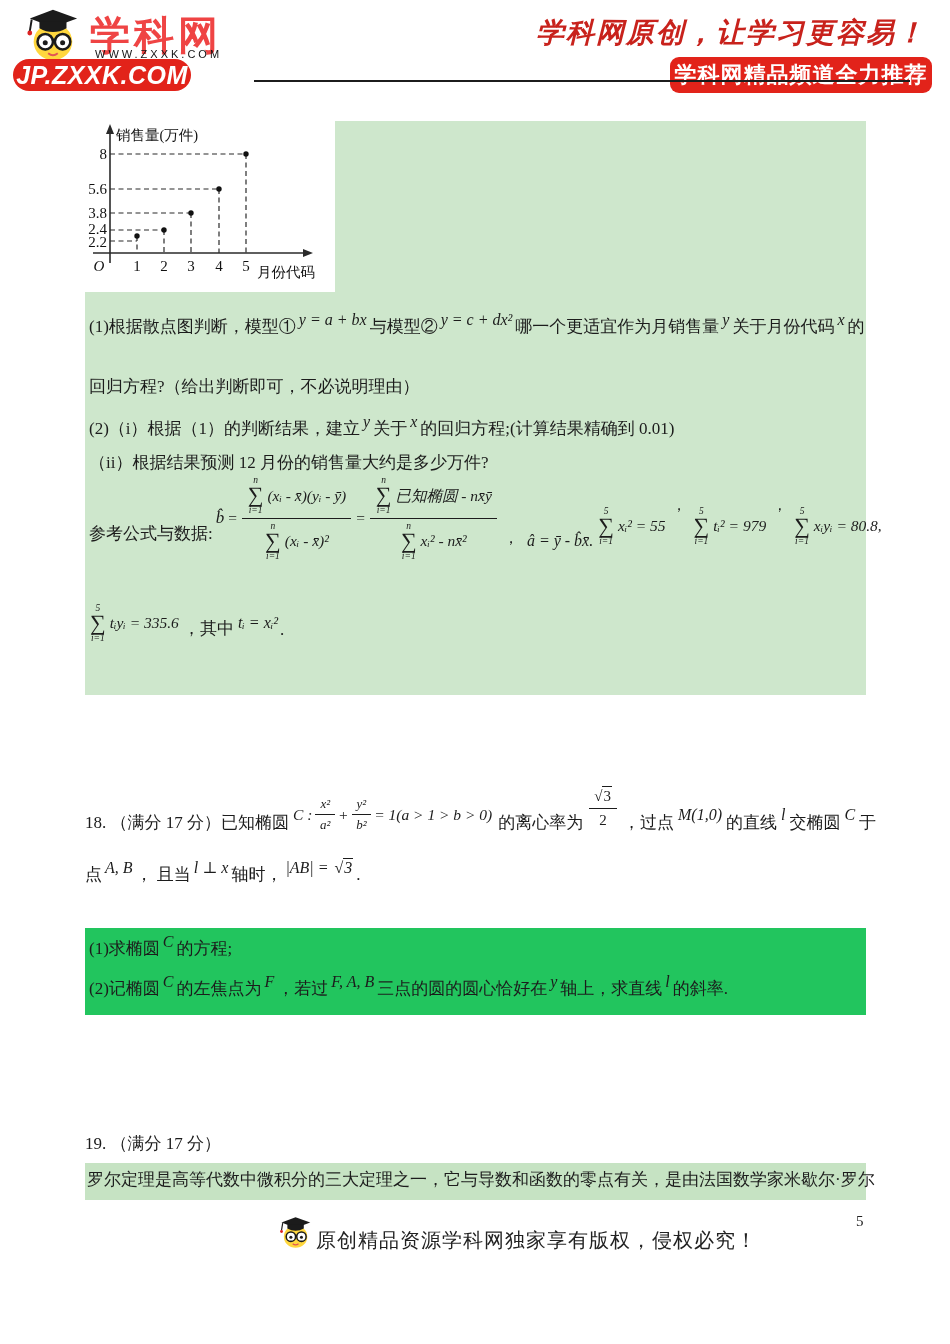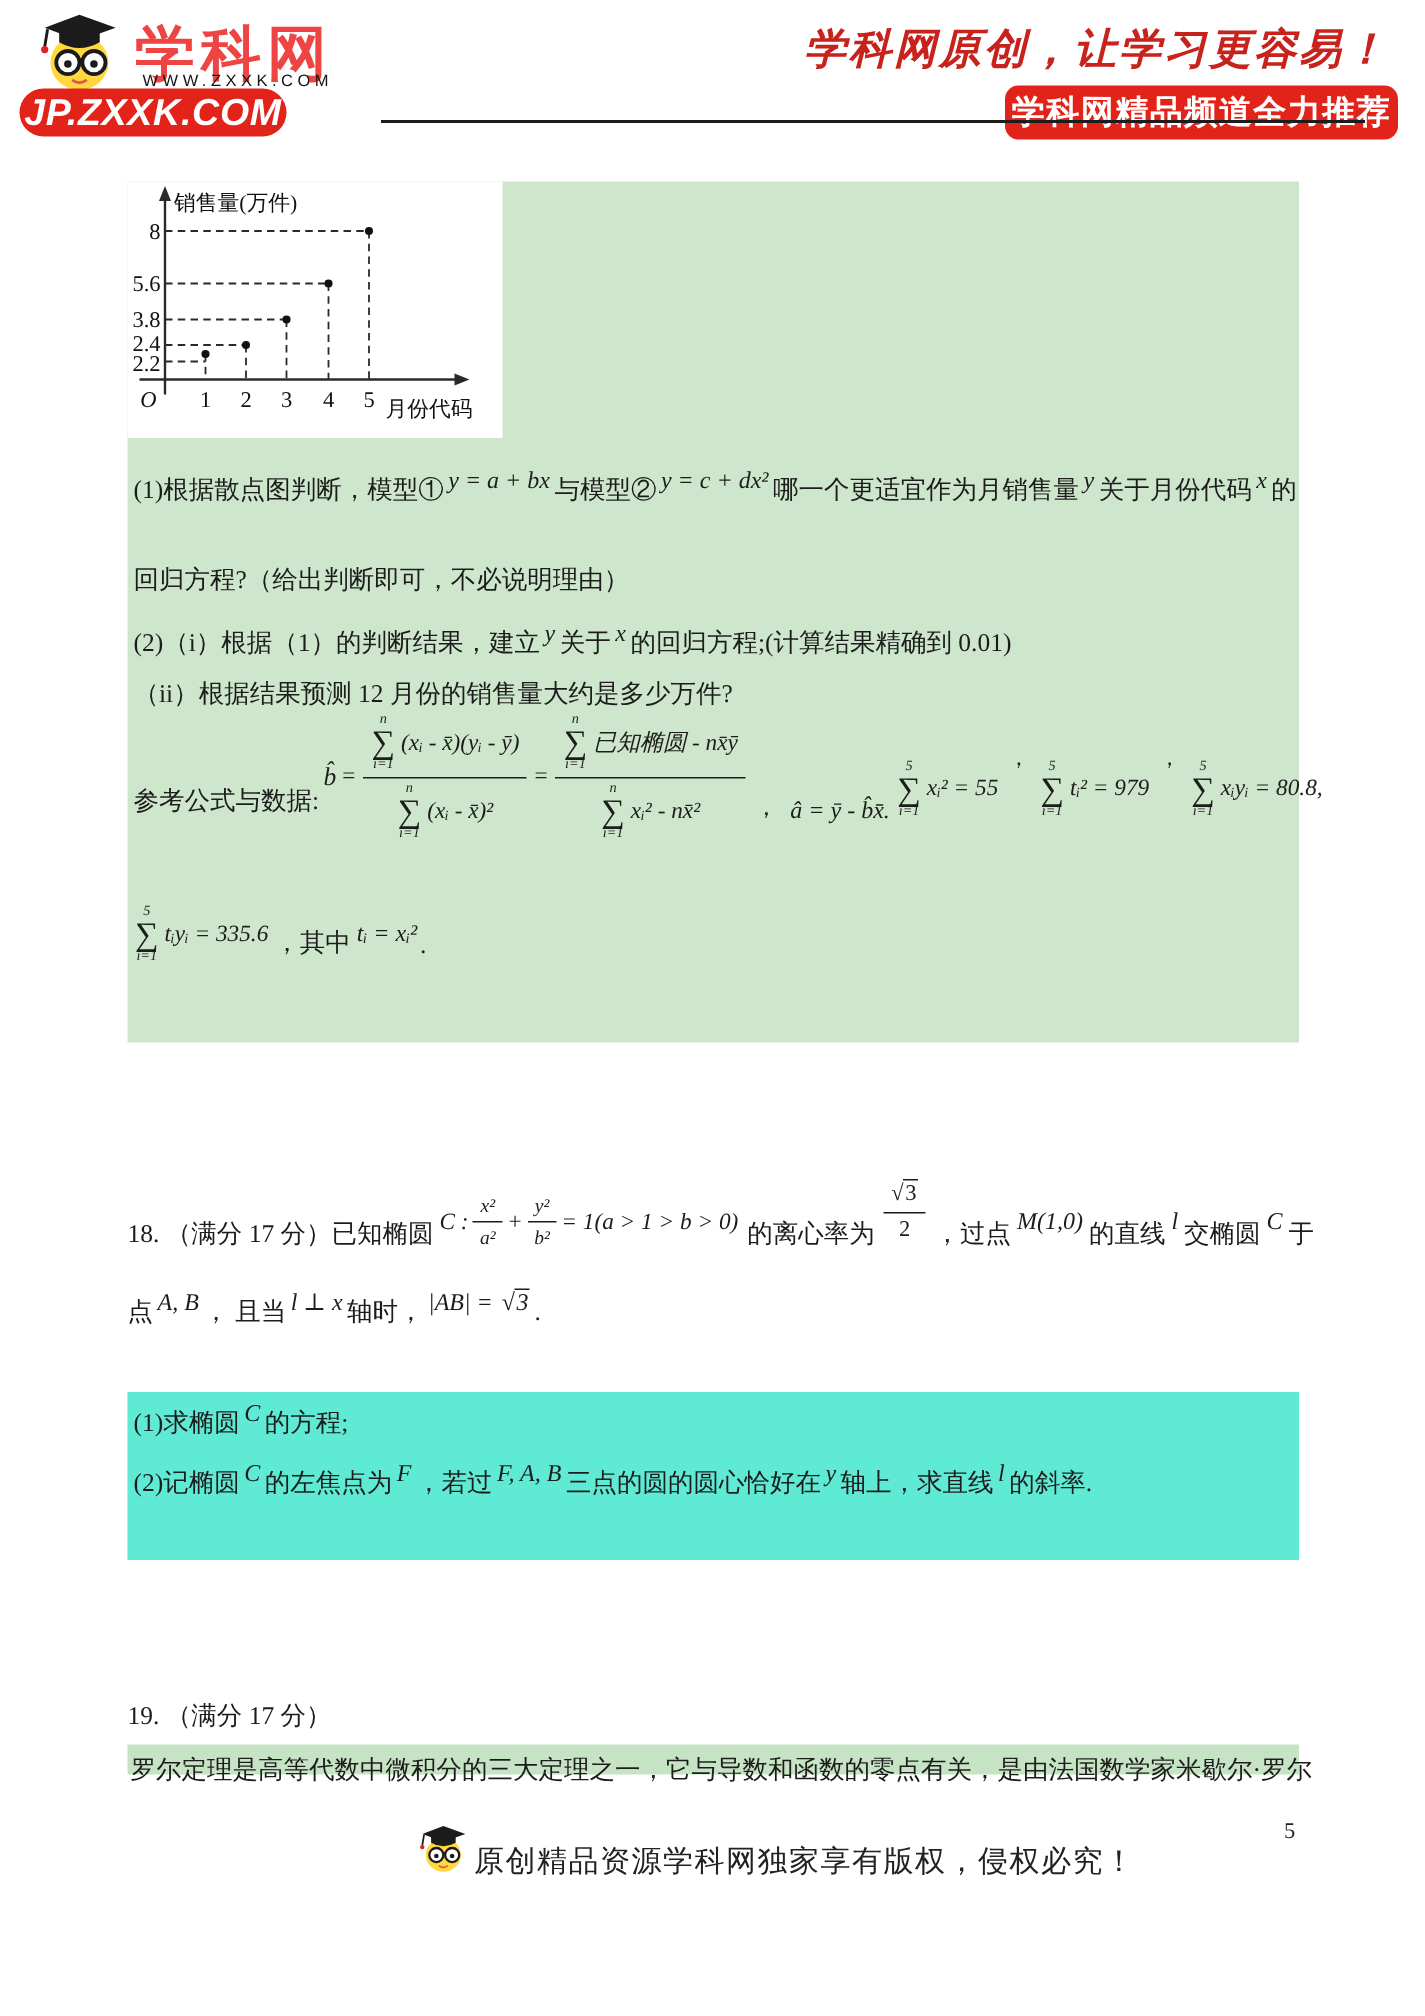--- a/index.html
+++ b/index.html
@@ -21,22 +21,22 @@
   .slogan{position:absolute;right:24px;top:14px;font-style:italic;font-weight:700;
     font-size:28px;color:#c8221c;letter-spacing:2px;}
   .promo-badge{position:absolute;left:670px;top:57px;width:262px;height:36px;background:#e2231a;
     border-radius:9px;display:flex;align-items:center;justify-content:center;
     font-family:"Liberation Sans","DejaVu Sans",sans-serif;font-weight:900;
     font-size:22px;color:#ffffff;letter-spacing:1px;}
   .hdr-line{position:absolute;left:254px;top:80px;width:656px;height:2px;background:#1c1c1c;}
 
   
   .green1{position:absolute;left:85px;top:121px;width:781px;height:574px;background:#cee7cc;}
-  .green2{position:absolute;left:85px;top:928px;width:781px;height:112px;background:#5eead4;}
-  .green-strip{position:absolute;left:85px;top:1163px;width:781px;height:20px;background:#c6e3c3;}
+  .green2{position:absolute;left:85px;top:928px;width:781px;height:87px;background:#22c55e;}
+  .green-strip{position:absolute;left:85px;top:1163px;width:781px;height:37px;background:#c6e3c3;}
 
   
   .chart-box{position:absolute;left:0;top:0;width:250px;height:171px;background:#ffffff;}
   .chart-box svg{display:block;width:250px;height:171px;}
   .ax{stroke:#2a2a2a;stroke-width:1.6;fill:none;}
   .dash{stroke:#2a2a2a;stroke-width:1.2;fill:none;stroke-dasharray:5 3.5;}
   .pt{fill:#111;}
   .ctxt{font-family:"Liberation Serif","DejaVu Serif",serif;font-size:15px;fill:#111;}
   .clabel{font-family:"Liberation Serif","DejaVu Serif",serif;font-size:14.5px;fill:#111;}
 

